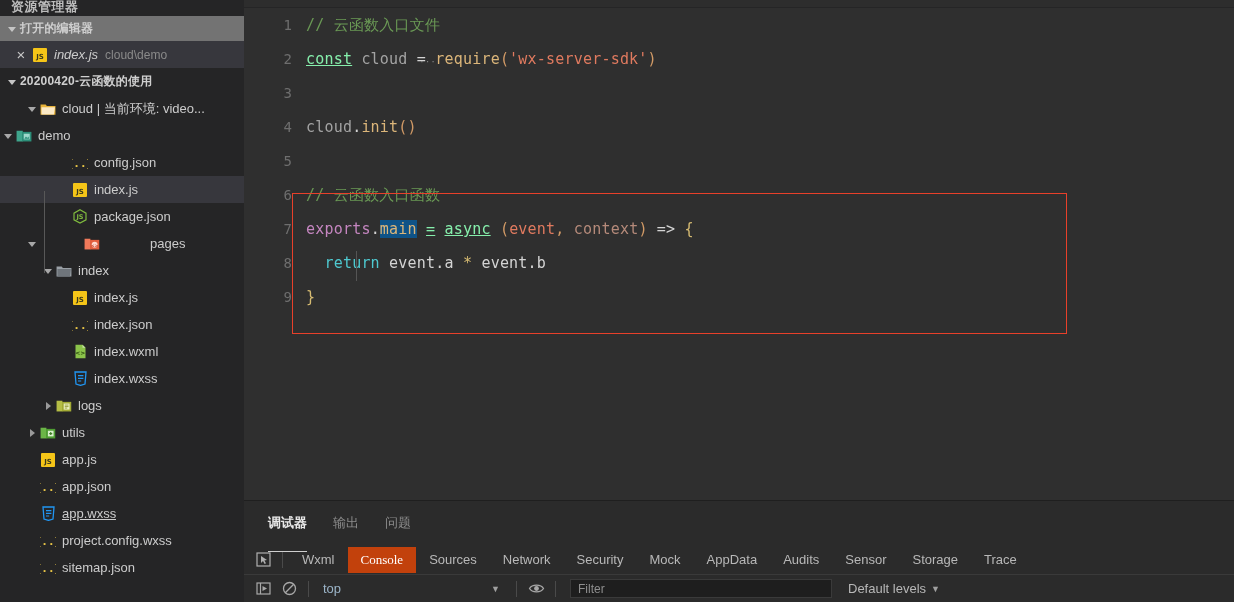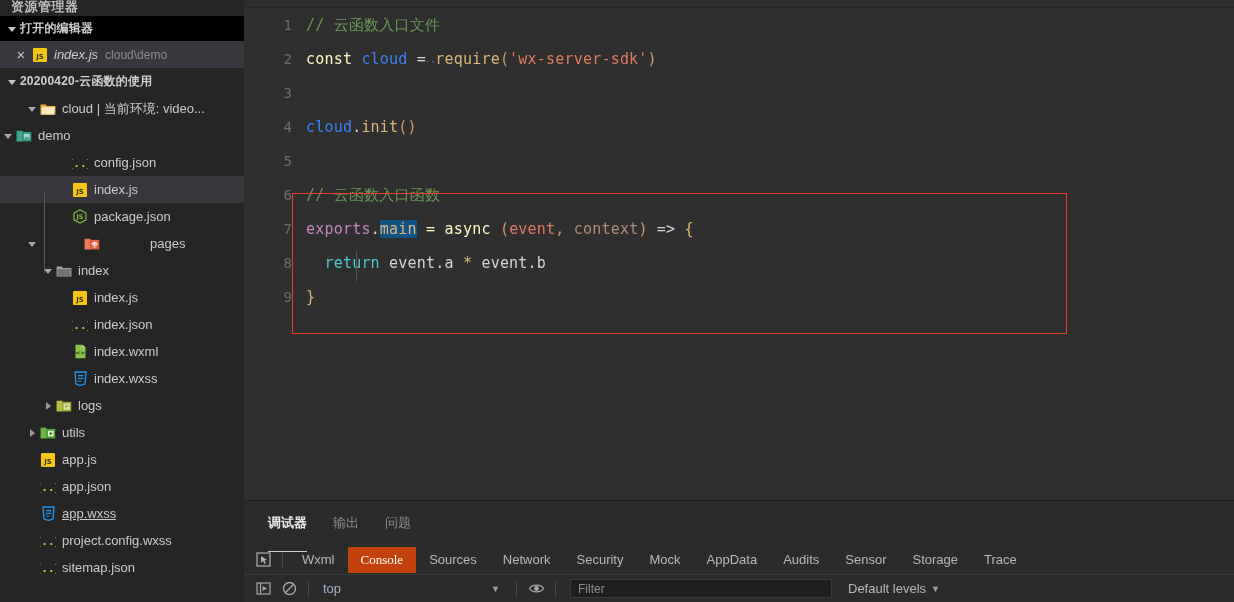--- a/index.html
+++ b/index.html
@@ -18,21 +18,21 @@
   }
   .sb-title {
     height: 16px; color: #bdbdbd; font-size: 13px; font-weight: bold;
     padding-left: 11px; line-height: 13px; overflow: hidden;
     letter-spacing: .5px;
   }
   .sb-section {
     height: 25px; display: flex; align-items: center;
     background: #252526; padding-left: 4px;
   }
-  .sb-section.open-editors { background: #000000; }
+  .sb-section.open-editors { background: #737373; }
   .sb-section-label {
     font-size: 12px; font-weight: bold; color: #cfcfcf; letter-spacing: .2px;
   }
   .twisty {
     width: 16px; height: 16px; display: inline-flex;
     align-items: center; justify-content: center; flex: 0 0 16px;
   }
   .twisty svg { display: block; }
 
   .sb-row {
@@ -82,22 +82,22 @@
   }
   .cline {
     height: 34px; display: flex; align-items: center; position: relative;
   }
   .gut {
     width: 62px; flex: 0 0 62px; text-align: right; padding-right: 14px;
     color: #6e6e6e; font-size: 14px; user-select: none;
   }
   .ctext { white-space: pre; color: #d4d4d4; letter-spacing: .2px; }
   .t-comment { color: #6a9955; }
-  .t-kw      { color: #fef9c3; }
-  .t-var     { color: #3b82f6; }
+  .t-kw      { color: #86efac; text-decoration: underline; }
+  .t-var     { color: #a3a3a3; }
   .t-fn      { color: #dcb67a; }
   .t-str     { color: #e07a5f; }
   .t-paren   { color: #d19a66; }
   .t-prop    { color: #c586c0; }
   .t-param   { color: #e07a5f; }
   .t-param2  { color: #b58a7a; }
   .t-brace   { color: #d6bb72; }
   .t-op      { color: #d4d4d4; }
   .t-ret     { color: #4ec9d0; }
   .t-star    { color: #d6bb72; }

